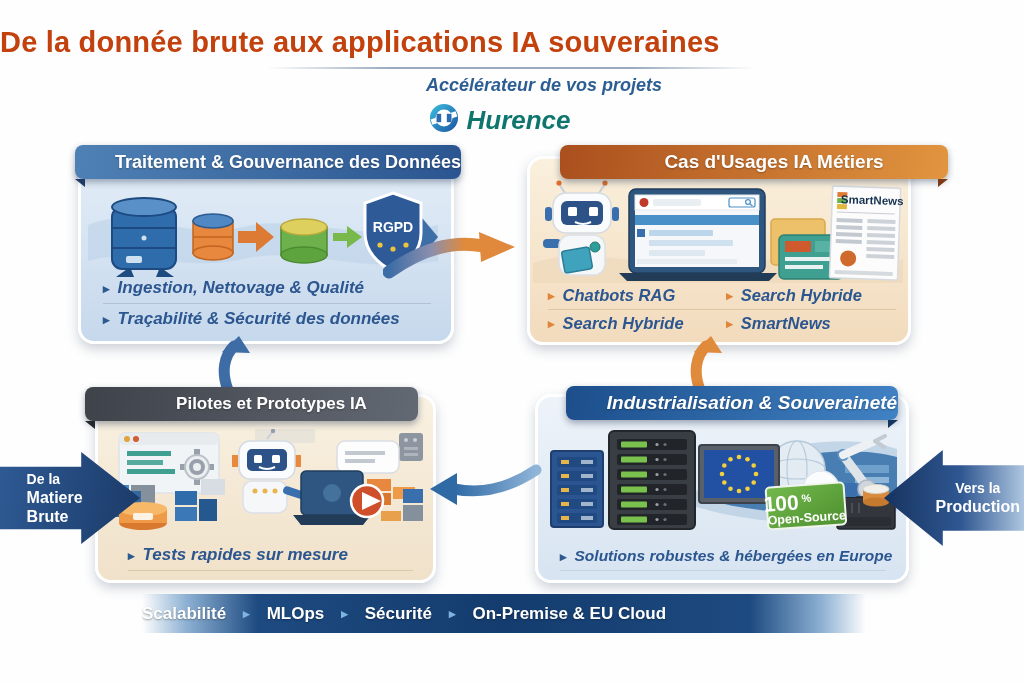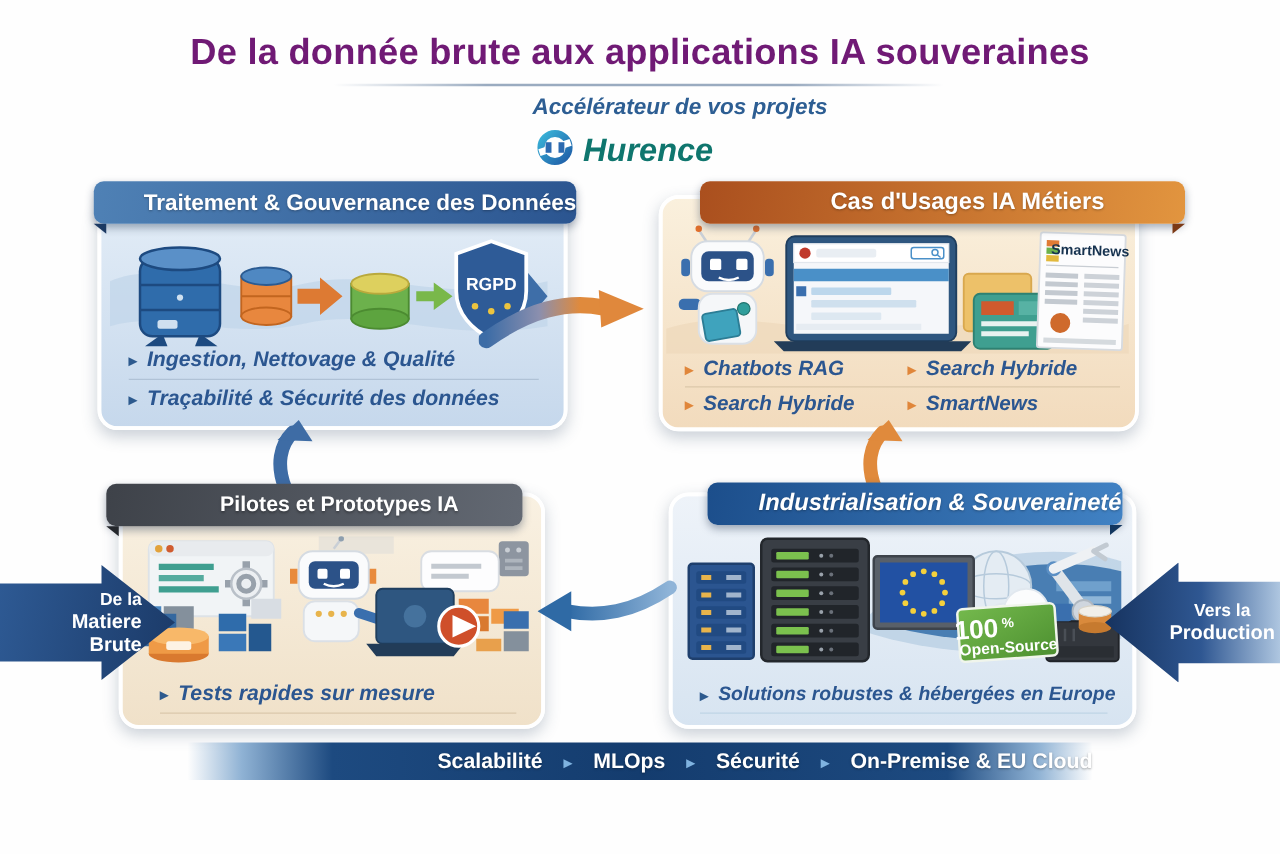--- a/index.html
+++ b/index.html
@@ -1,21 +1,21 @@
 <!DOCTYPE html>
 <html><head>
 <meta charset="utf-8">
 <style>
   html,body{margin:0;padding:0;background:#ffffff;}
   #app{position:relative;width:1024px;height:683px;background:#fefefe;overflow:hidden;
        font-family:"Liberation Sans",sans-serif;}
 
   
-  .title{position:absolute;top:26px;left:0;width:100%;text-align:center;
-         font-size:29px;font-weight:bold;color:#701a75;letter-spacing:.2px;}
+  .title{position:absolute;top:26px;left:0;width:100%;text-align:left;
+         font-size:29px;font-weight:bold;color:#c2410c;letter-spacing:.2px;}
   .title-rule{position:absolute;top:67px;left:267px;width:488px;height:2px;
          background:linear-gradient(to right,rgba(150,165,190,0),#9aabc0 25%,#9aabc0 75%,rgba(150,165,190,0));}
   .subtitle{position:absolute;top:75px;left:0;width:100%;text-align:center;
          font-style:italic;font-weight:bold;font-size:18px;color:#2d5e93;margin-left:32px;}
   .brand{position:absolute;top:103px;left:390px;width:220px;display:flex;
          align-items:center;justify-content:center;gap:7px;}
   .brand-name{font-size:26px;font-weight:bold;font-style:italic;color:#0f766e;}
 
   
   .box{position:absolute;border-radius:16px;border:3px solid #fff;
@@ -64,31 +64,31 @@
   .box3 .bullets{left:30px;}
 
   
   .side-arrow{position:absolute;display:flex;flex-direction:column;align-items:center;
               justify-content:center;color:#fff;font-weight:bold;z-index:4;}
   .side-arrow .l1{font-size:14px;line-height:17px;}
   .side-arrow .l2{font-size:16px;line-height:19px;}
   #input-arrow{left:0;top:452px;width:140px;height:92px;
       clip-path:polygon(0% 16%,58% 16%,58% 0%,100% 50%,58% 100%,58% 84%,0% 84%);
       background:linear-gradient(100deg,#2e5a94,#1b3a68);}
-  #input-arrow .txt{width:62%;text-align:right;}
+  #input-arrow .txt{width:62%;text-align:left;}
   #output-arrow{left:884px;top:450px;width:140px;height:96px;
       clip-path:polygon(100% 16%,42% 16%,42% 0%,0% 50%,42% 100%,42% 84%,100% 84%);
       background:linear-gradient(to right,#16335f,#2f5792 55%,#aec6e0);}
   #output-arrow .txt{width:62%;margin-left:34%;text-align:center;}
 
   .conn{position:absolute;z-index:2;}
 
   
-  #footer-bar{position:absolute;left:150px;top:594px;width:724px;height:30px;
-      display:flex;align-items:center;justify-content:flex-end;gap:17px;
+  #footer-bar{position:absolute;left:142px;top:594px;width:724px;height:39px;
+      display:flex;align-items:center;justify-content:flex-start;gap:17px;
       color:#fff;font-weight:bold;font-size:17px;
       background:linear-gradient(to right,rgba(140,170,205,0),#8fb2d4 6%,#1d4a80 16%,#143c6e 50%,#1d4a80 84%,#8fb2d4 94%,rgba(140,170,205,0));
       text-shadow:0 1px 2px rgba(0,0,0,.35);}
   #footer-bar .sep{color:#7fb3e0;font-size:13px;text-shadow:none;}
 </style>
 </head>
 <body>
 
 <div id="app">
 

